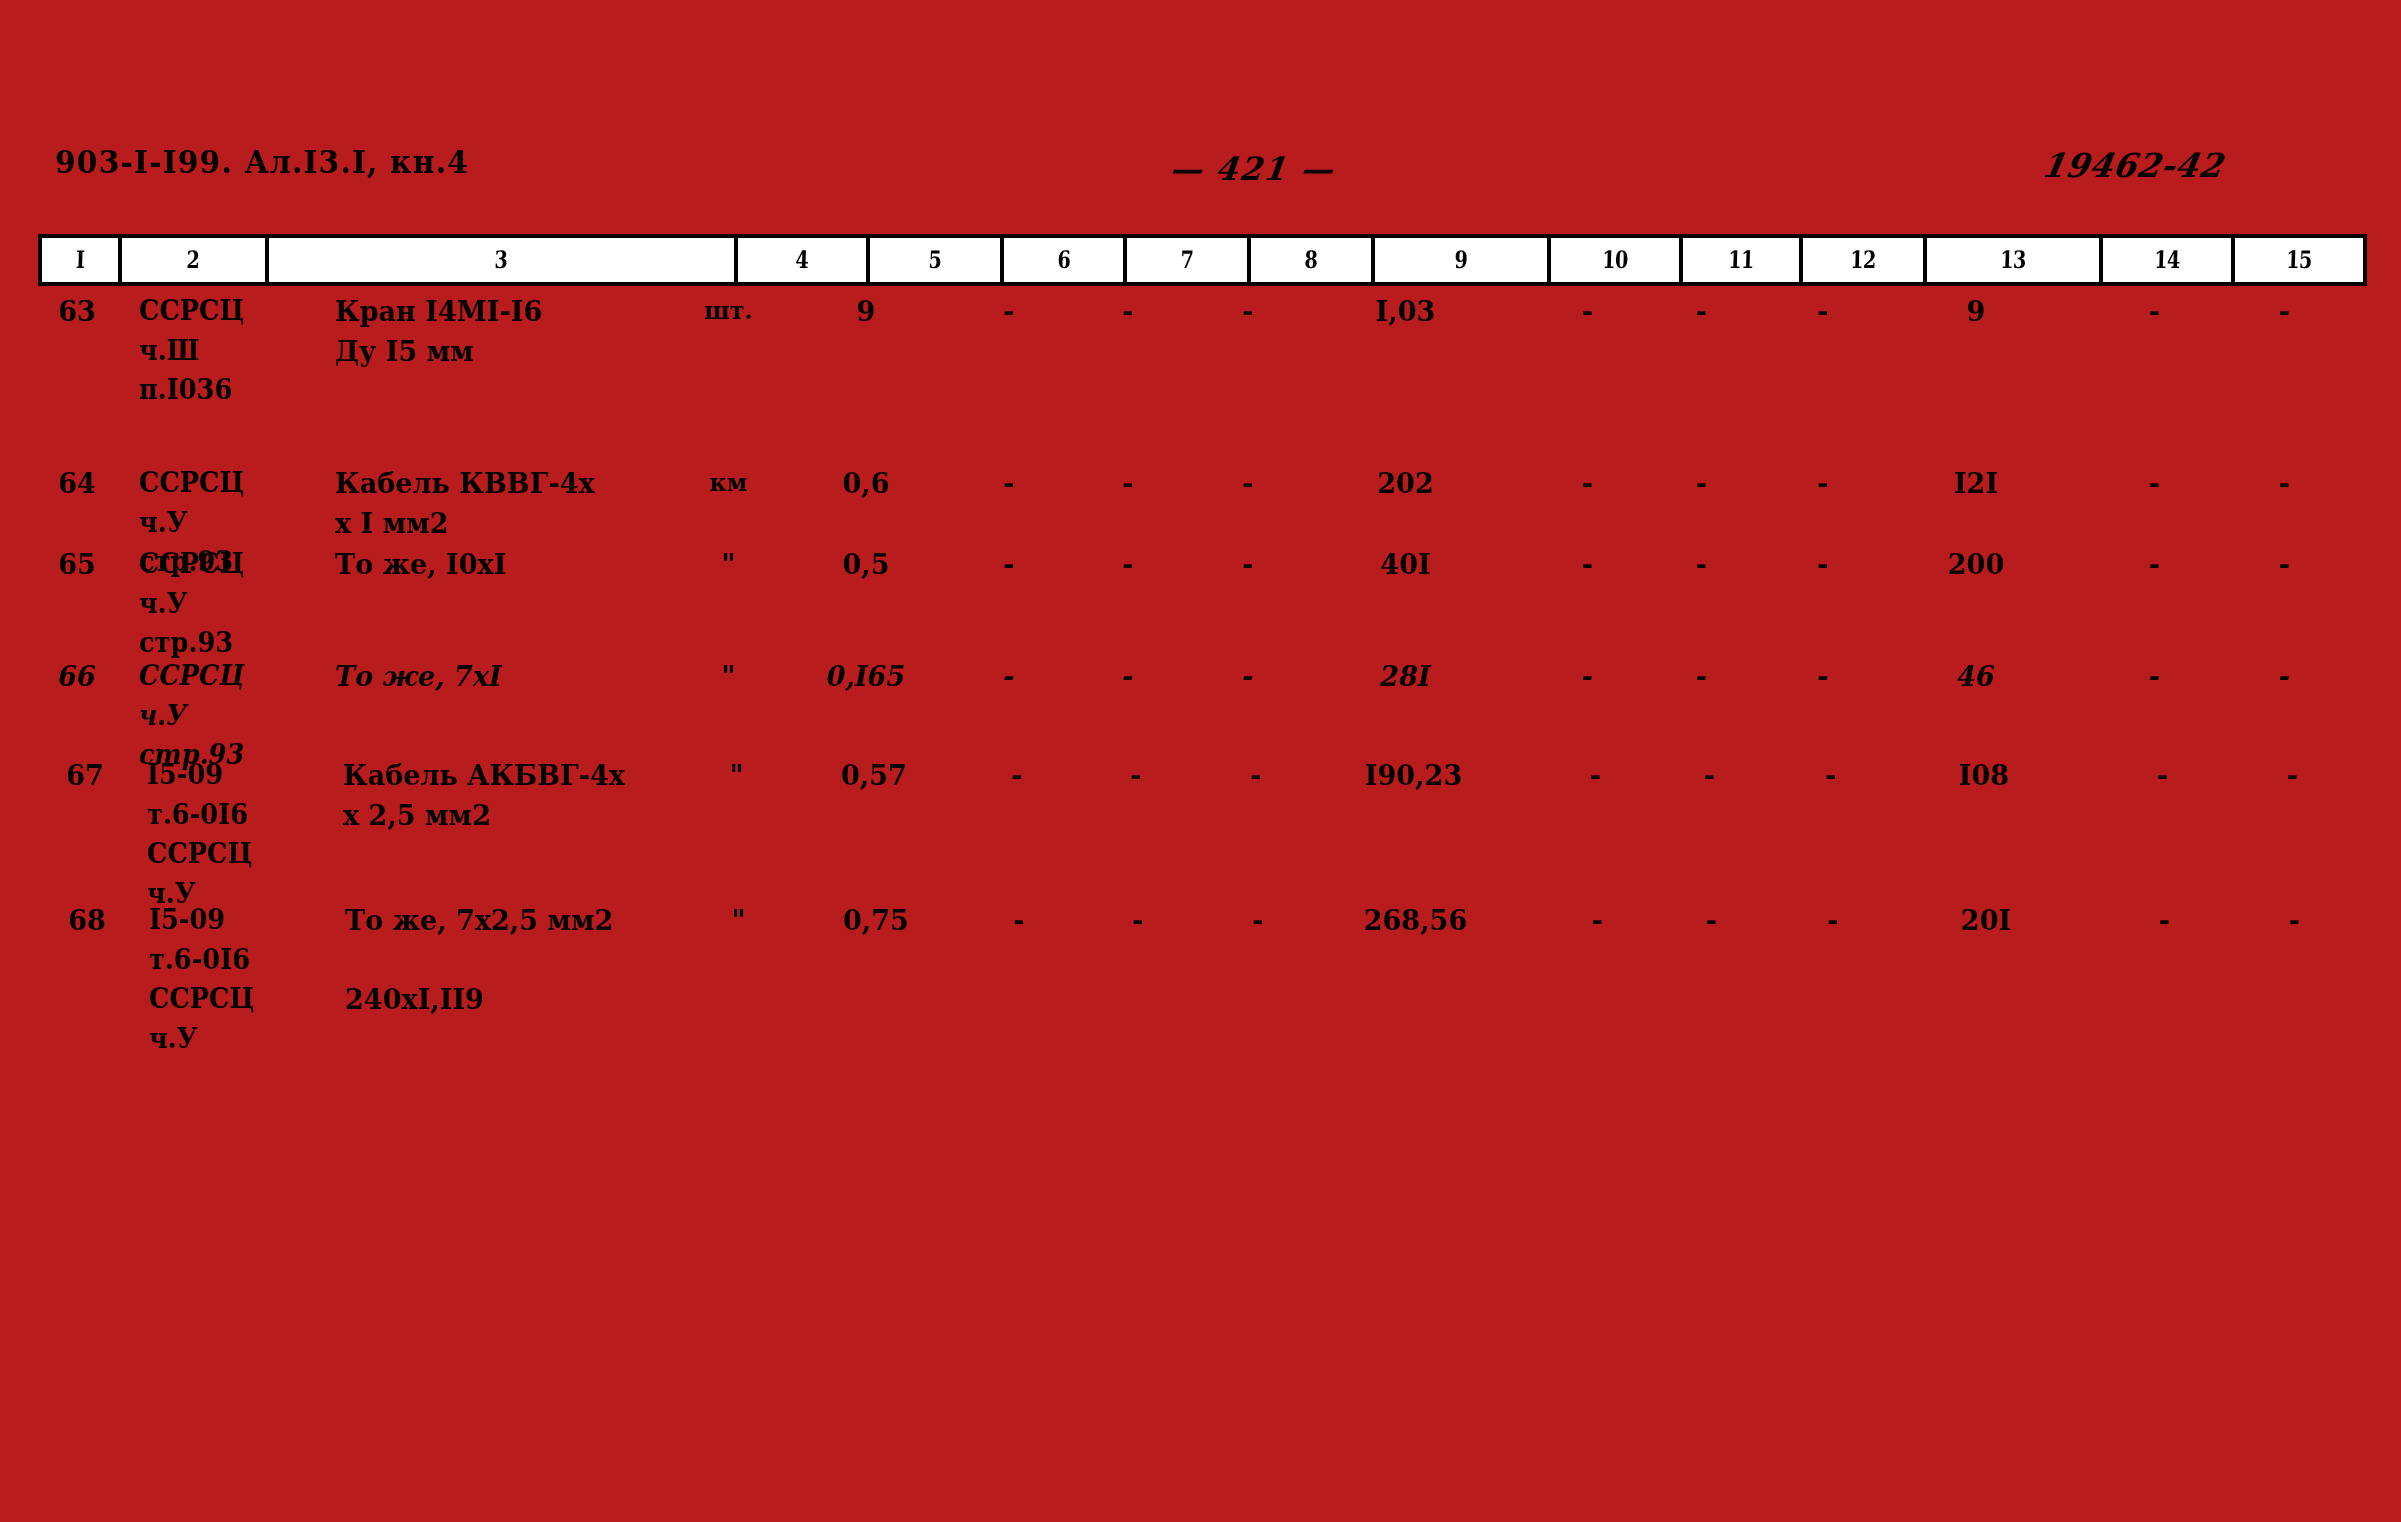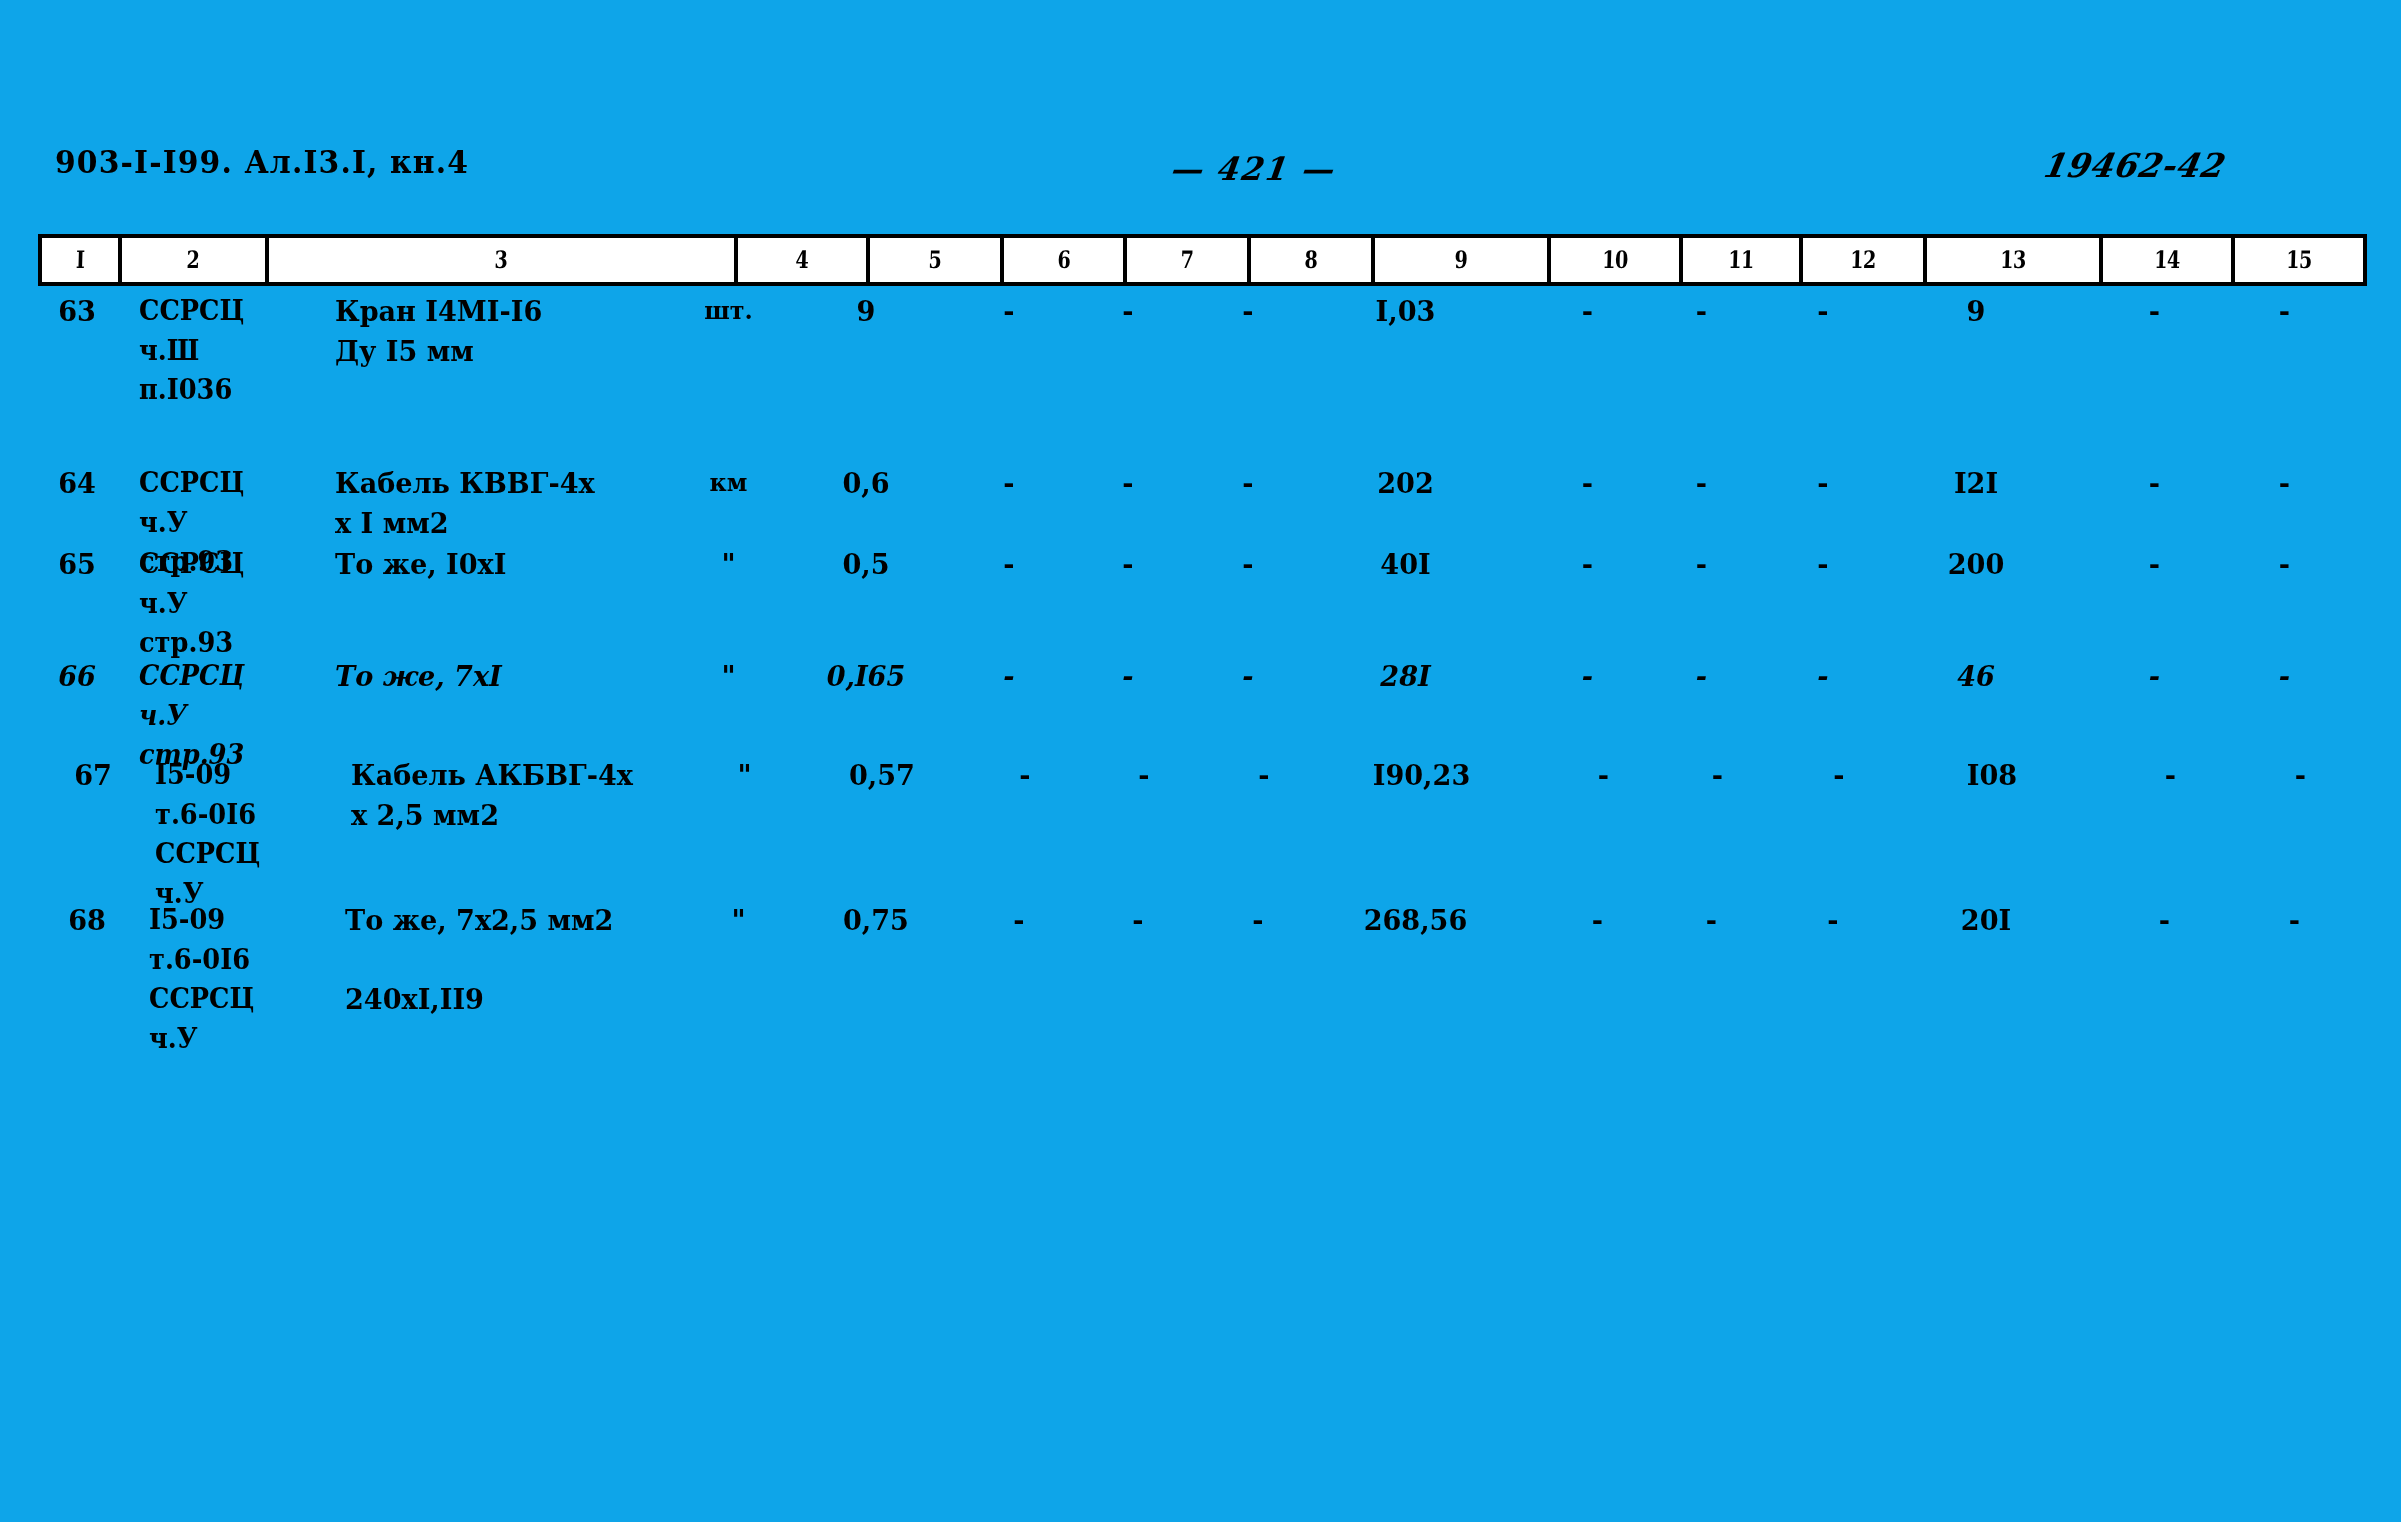--- a/index.html
+++ b/index.html
@@ -14,21 +14,21 @@
     color: #000000;
     position: relative;
     overflow: hidden;
   }
 
   #page {
     position: absolute;
     left: 0; top: 0;
     width: 2401px;
     height: 1523px;
-    background: #0ea5e9;
+    background: #b91c1c;
   }
 
   
   .top-header {
     position: absolute;
     left: 55px;
     top: 144px;
     width: 2294px;
     height: 47px;
   }
@@ -250,21 +250,21 @@
         <div class="cell ctr" style="left: 1030px; width: 120px; top: 0px;">-</div>
         <div class="cell ctr" style="left: 1150px; width: 120px; top: 0px;">-</div>
         <div class="cell ctr" style="left: 1257px; width: 221px; top: 0px;">28I</div>
         <div class="cell ctr" style="left: 1486px; width: 127px; top: 0px;">-</div>
         <div class="cell ctr" style="left: 1605px; width: 117px; top: 0px;">-</div>
         <div class="cell ctr" style="left: 1725px; width: 120px; top: 0px;">-</div>
         <div class="cell ctr" style="left: 1834px; width: 208px; top: 0px;">46</div>
         <div class="cell ctr" style="left: 2053px; width: 127px; top: 0px;">-</div>
         <div class="cell ctr" style="left: 2183px; width: 127px; top: 0px;">-</div>
       </div>
-      <div class="row" style="position: absolute; left: 16px; top: 464px; height: 158px; text-decoration: underline;">
+      <div class="row" style="position: absolute; left: 8px; top: 464px; height: 158px; text-decoration: underline;">
         <div class="cell ctr" style="left: 0px; width: 78px; top: 0px;">67</div>
         <div class="cell" style="left: 101px; width: 169px; top: 0px; text-align: left; font-size: 27px;">I5-09</div>
         <div class="cell" style="left: 101px; width: 169px; top: 40px; text-align: left; font-size: 27px;">т.6-0I6</div>
         <div class="cell" style="left: 101px; width: 169px; top: 79px; text-align: left; font-size: 27px;">ССРСЦ</div>
         <div class="cell" style="left: 101px; width: 169px; top: 119px; text-align: left; font-size: 27px;">ч.У</div>
         <div class="cell" style="left: 297px; width: 442px; top: 0px; text-align: left;">Кабель АКБВГ-4х</div>
         <div class="cell" style="left: 297px; width: 442px; top: 40px; text-align: left;">х 2,5 мм2</div>
         <div class="cell ctr" style="left: 619px; width: 143px; top: 0px; font-size: 28.5px;">"</div>
         <div class="cell ctr" style="left: 742px; width: 172px; top: 0px;">0,57</div>
         <div class="cell ctr" style="left: 911px; width: 120px; top: 0px;">-</div>

